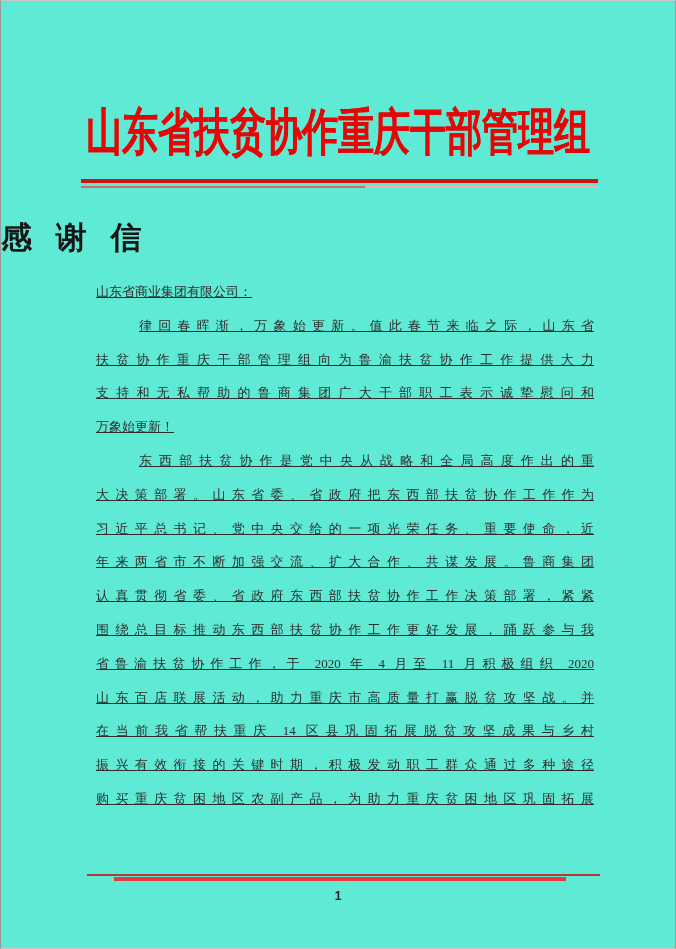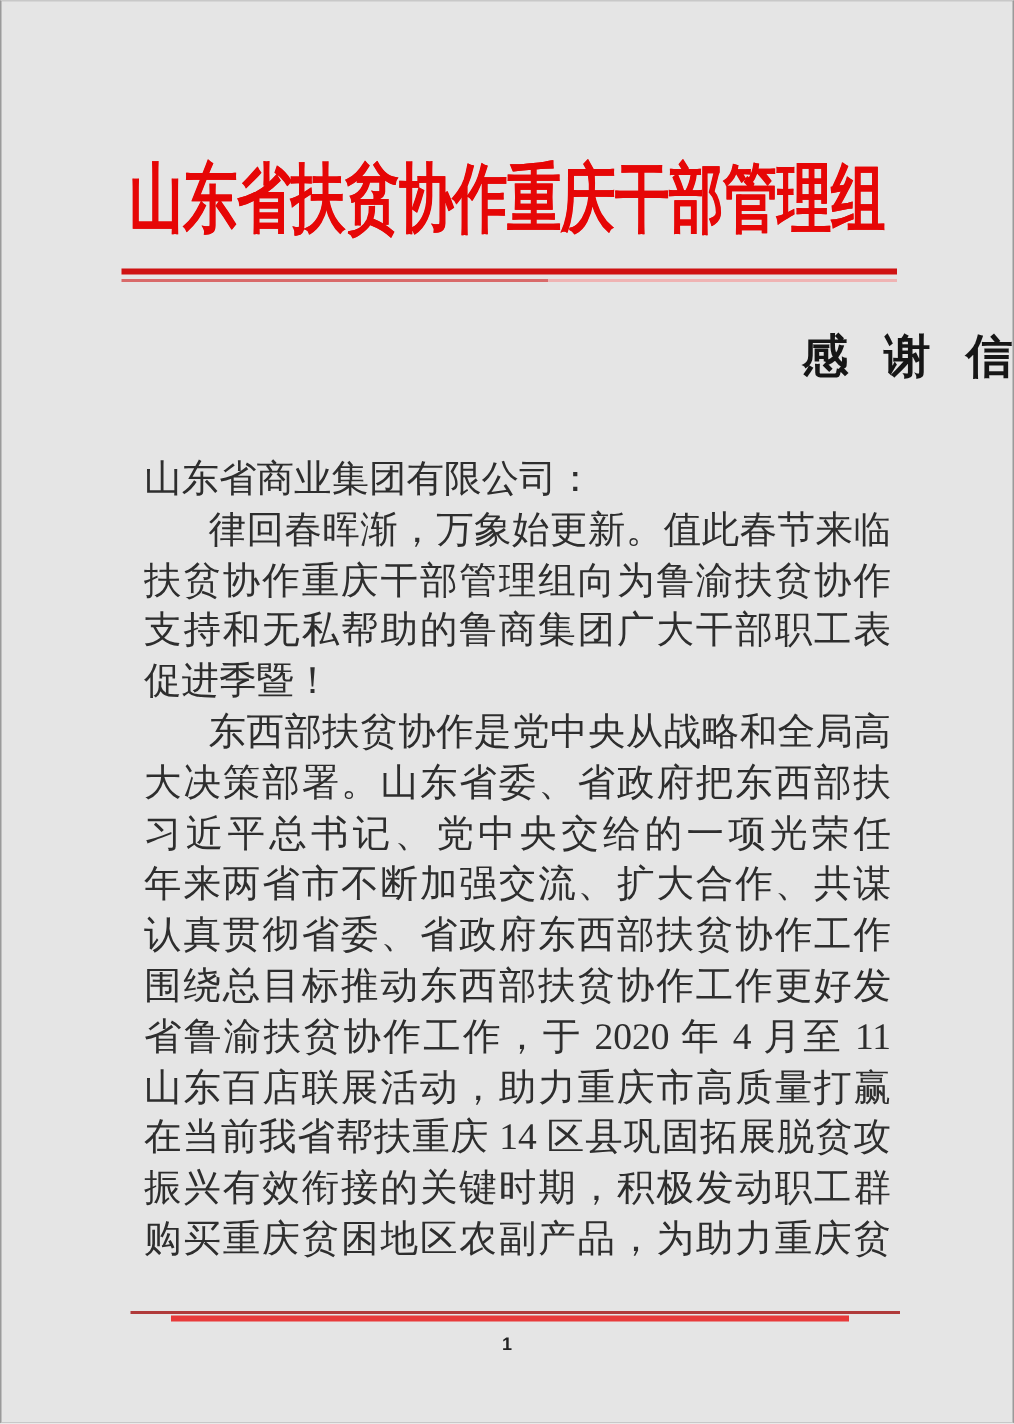--- a/index.html
+++ b/index.html
@@ -3,21 +3,21 @@
 <meta charset="utf-8">
 <style>
   * { margin: 0; padding: 0; box-sizing: border-box; }
   html, body { background: #ffffff; }
   body { font-family: "Liberation Serif", serif; }
 
   .page {
     position: relative;
     width: 676px;
     height: 949px;
-    background: #e5e5e5;
+    background: #5eead4;
     border: 1px solid #9a9a9a;
     border-top-color: #c8c8c8;
     border-bottom-color: #c8c8c8;
     overflow: hidden;
   }
 
   
   .org-banner {
     position: absolute;
     top: 92px;
@@ -57,37 +57,38 @@
     height: 2px;
     background: linear-gradient(to right, #d96a6a 0%, #d96a6a 55%, #efb3b3 55%, #efb3b3 100%);
   }
 
   
   .letter-title {
     position: absolute;
     top: 216px;
     left: 0;
     width: 100%;
-    text-align: right;
+    text-align: left;
     font-size: 31px;
     font-weight: bold;
     color: #161616;
     word-spacing: 16px;
     font-family: "Liberation Serif", serif;
   }
 
   
   .letter-body {
     position: absolute;
-    top: 302px;
+    top: 274px;
     left: 95px;
     width: 498px;
-    font-size: 25px;
+    font-size: 13px;
     color: #2e2e2e;
     font-family: "Liberation Serif", serif;
+    text-decoration: underline;
   }
   .body-line {
     height: 33.8px;
     line-height: 33.8px;
     white-space: nowrap;
     text-align: left;
   }
   .body-line.j {
     white-space: normal;
     text-align: justify;
@@ -139,21 +140,21 @@
   <div class="header-rule-thick"></div>
   <div class="header-rule-thin"></div>
 
   <div class="letter-title">感 谢 信</div>
 
   <div class="letter-body">
       <div class="body-line">山东省商业集团有限公司：</div>
       <div class="body-line j ind">律回春晖渐，万象始更新。值此春节来临之际，山东省</div>
       <div class="body-line j">扶贫协作重庆干部管理组向为鲁渝扶贫协作工作提供大力</div>
       <div class="body-line j">支持和无私帮助的鲁商集团广大干部职工表示诚挚慰问和</div>
-      <div class="body-line">促进季暨！</div>
+      <div class="body-line">万象始更新！</div>
       <div class="body-line j ind">东西部扶贫协作是党中央从战略和全局高度作出的重</div>
       <div class="body-line j">大决策部署。山东省委、省政府把东西部扶贫协作工作作为</div>
       <div class="body-line j">习近平总书记、党中央交给的一项光荣任务、重要使命，近</div>
       <div class="body-line j">年来两省市不断加强交流、扩大合作、共谋发展。鲁商集团</div>
       <div class="body-line j">认真贯彻省委、省政府东西部扶贫协作工作决策部署，紧紧</div>
       <div class="body-line j">围绕总目标推动东西部扶贫协作工作更好发展，踊跃参与我</div>
       <div class="body-line j">省鲁渝扶贫协作工作，于 2020 年 4 月至 11 月积极组织 2020</div>
       <div class="body-line j">山东百店联展活动，助力重庆市高质量打赢脱贫攻坚战。并</div>
       <div class="body-line j">在当前我省帮扶重庆 14 区县巩固拓展脱贫攻坚成果与乡村</div>
       <div class="body-line j">振兴有效衔接的关键时期，积极发动职工群众通过多种途径</div>

